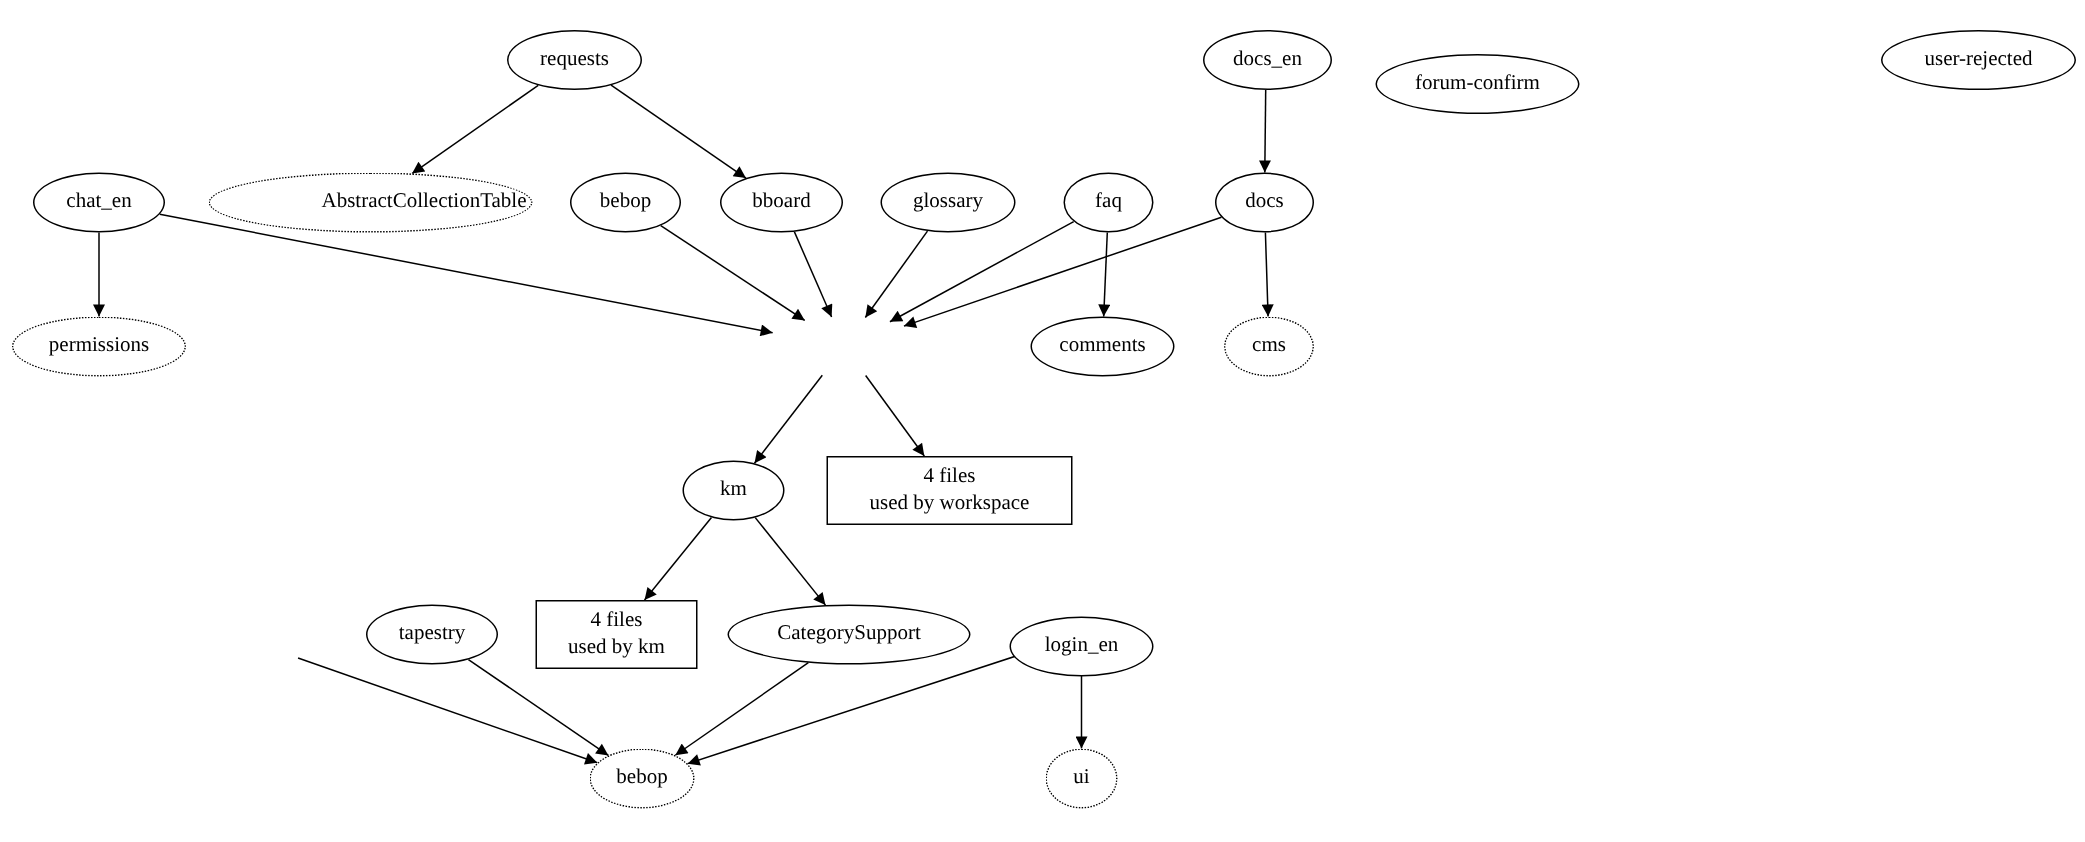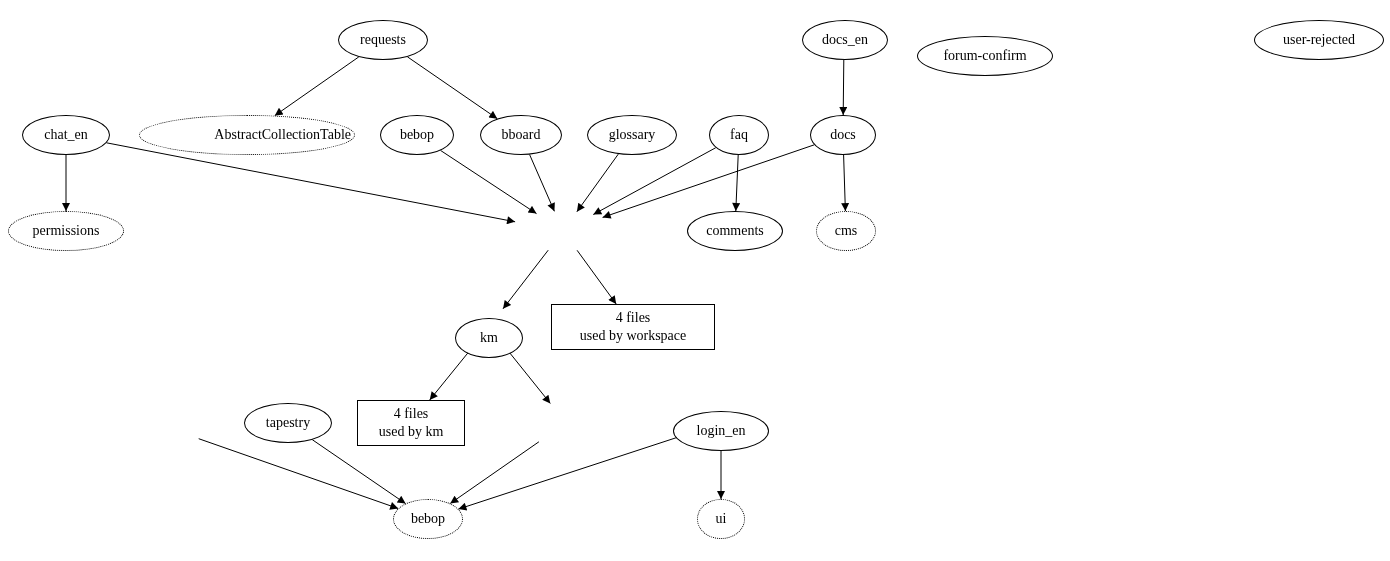--- a/index.html
+++ b/index.html
@@ -104,34 +104,37 @@
   <div class="node ellipse dotted" style="left: 8px; top: 211px; width: 116px; height: 40px;">
       <span class="label">permissions</span>
     </div>
   <div class="node ellipse" style="left: 687px; top: 211px; width: 96px; height: 40px;">
       <span class="label">comments</span>
     </div>
   <div class="node ellipse dotted" style="left: 816px; top: 211px; width: 60px; height: 40px;">
       <span class="label">cms</span>
     </div>
 
-  <div class="node ellipse" style="left: 455px; top: 318px; width: 68px; height: 40px;">
+  <div class="node ellipse" style="left: 455px; top: 307px; width: 68px; height: 40px;">
       <span class="label">km</span>
     </div>
   <div class="node box" style="left: 551px; top: 304px; width: 164px; height: 46px;">
       <span class="label">4 files
 used by workspace</span>
     </div>
 
   <div class="node ellipse" style="left: 244px; top: 403px; width: 88px; height: 40px;">
       <span class="label">tapestry</span>
     </div>
   <div class="node box" style="left: 357px; top: 400px; width: 108px; height: 46px;">
       <span class="label">4 files
 used by km</span>
+    </div>
+  <div class="node ellipse" style="left: 485px; top: 403px; width: 162px; height: 40px;">
+      <span class="label">CategorySupport</span>
     </div>
   <div class="node ellipse" style="left: 673px; top: 411px; width: 96px; height: 40px;">
       <span class="label">login_en</span>
     </div>
 
   <div class="node ellipse dotted" style="left: 393px; top: 499px; width: 70px; height: 40px;">
       <span class="label">bebop</span>
     </div>
   <div class="node ellipse dotted" style="left: 697px; top: 499px; width: 48px; height: 40px; align-items: center;">
       <span class="label">ui</span>

